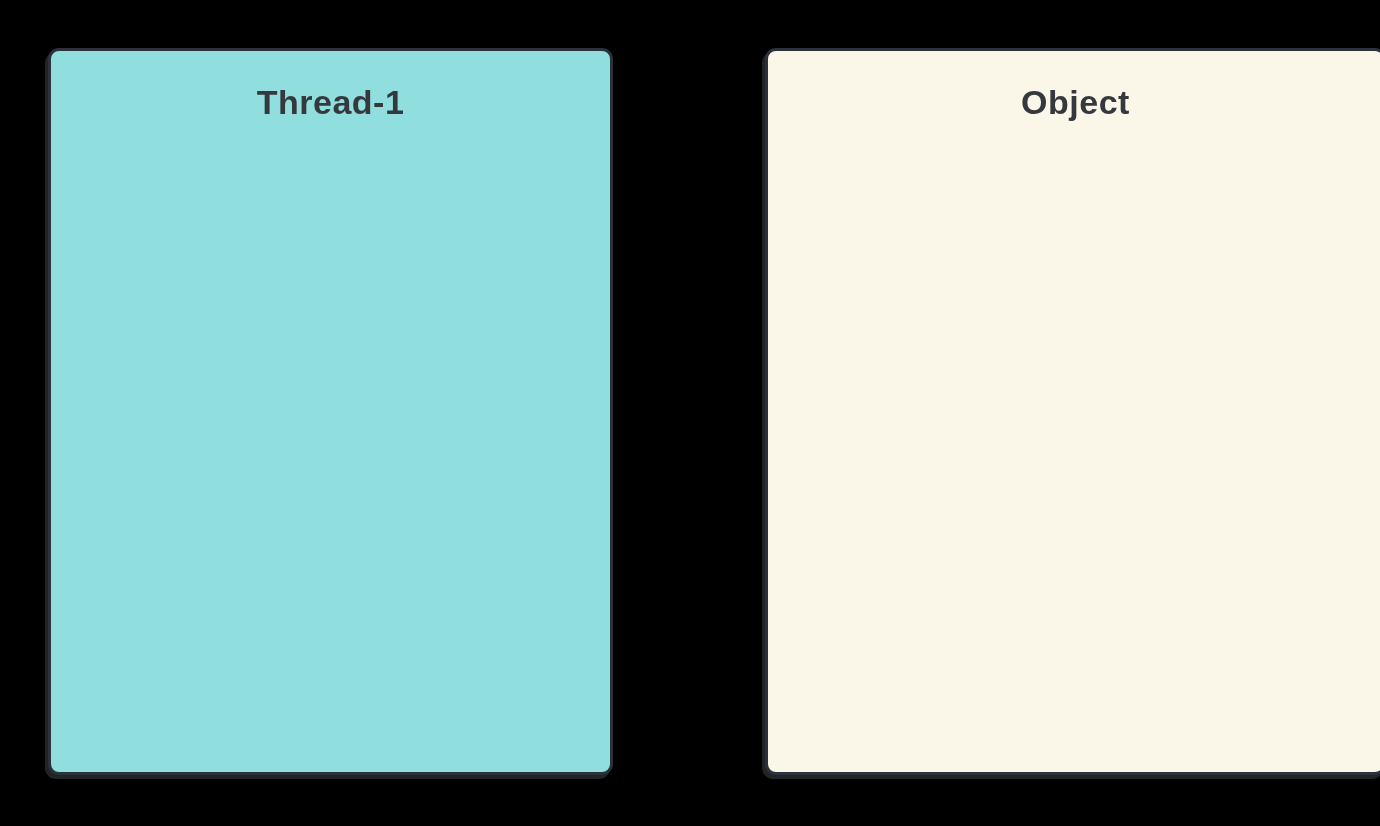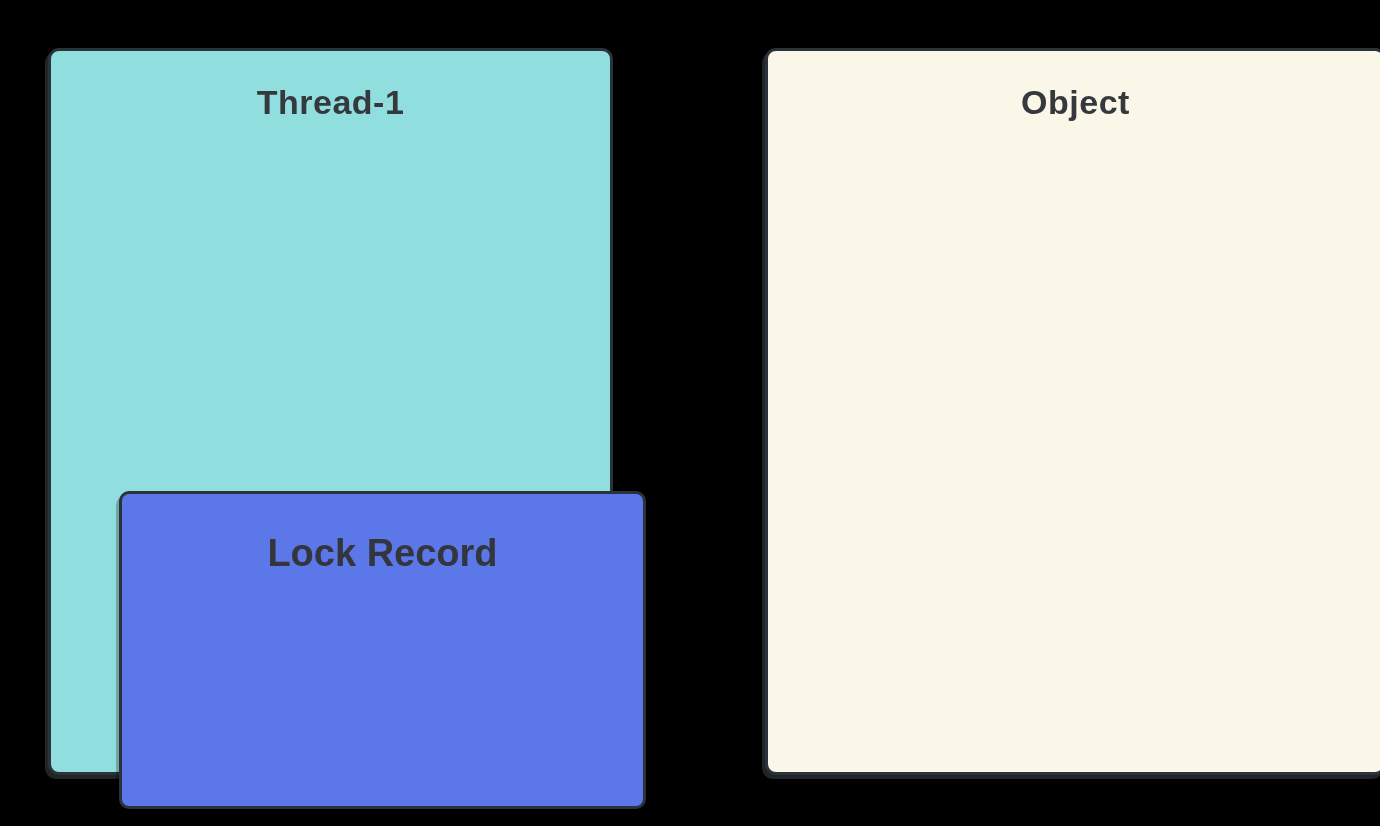--- a/index.html
+++ b/index.html
@@ -66,24 +66,20 @@
   }
 </style>
 </head>
 <body>
 
 <div class="canvas">
 
   <section class="box panel panel-thread">
     <div class="panel-title">Thread-1</div>
 
-    <div class="box lock-record">
-      <div class="lock-record-title">Lock Record</div>
-
-    </div>
   </section>
 
   <section class="box panel panel-object">
     <div class="panel-title">Object</div>
 
   </section>
 
 </div>
 
 </body></html>

